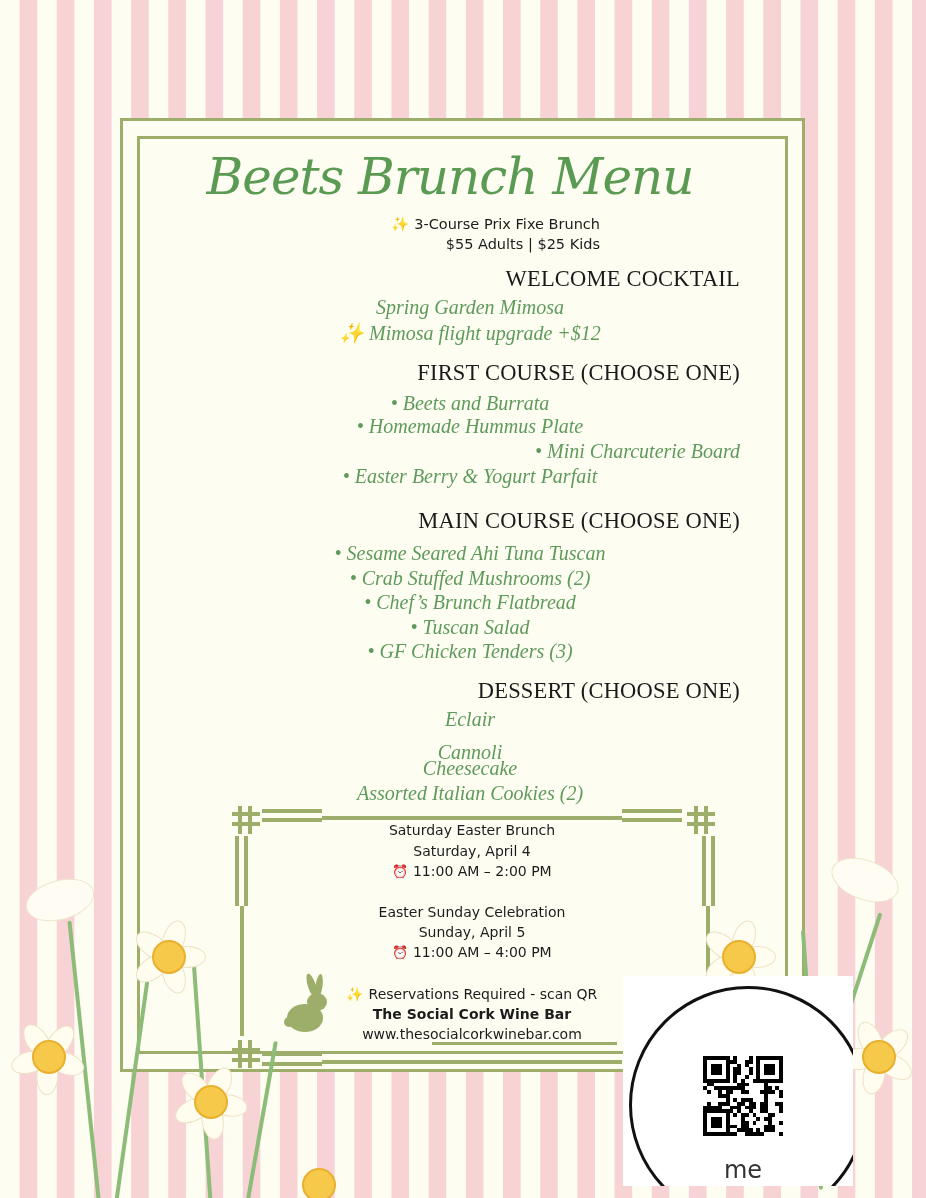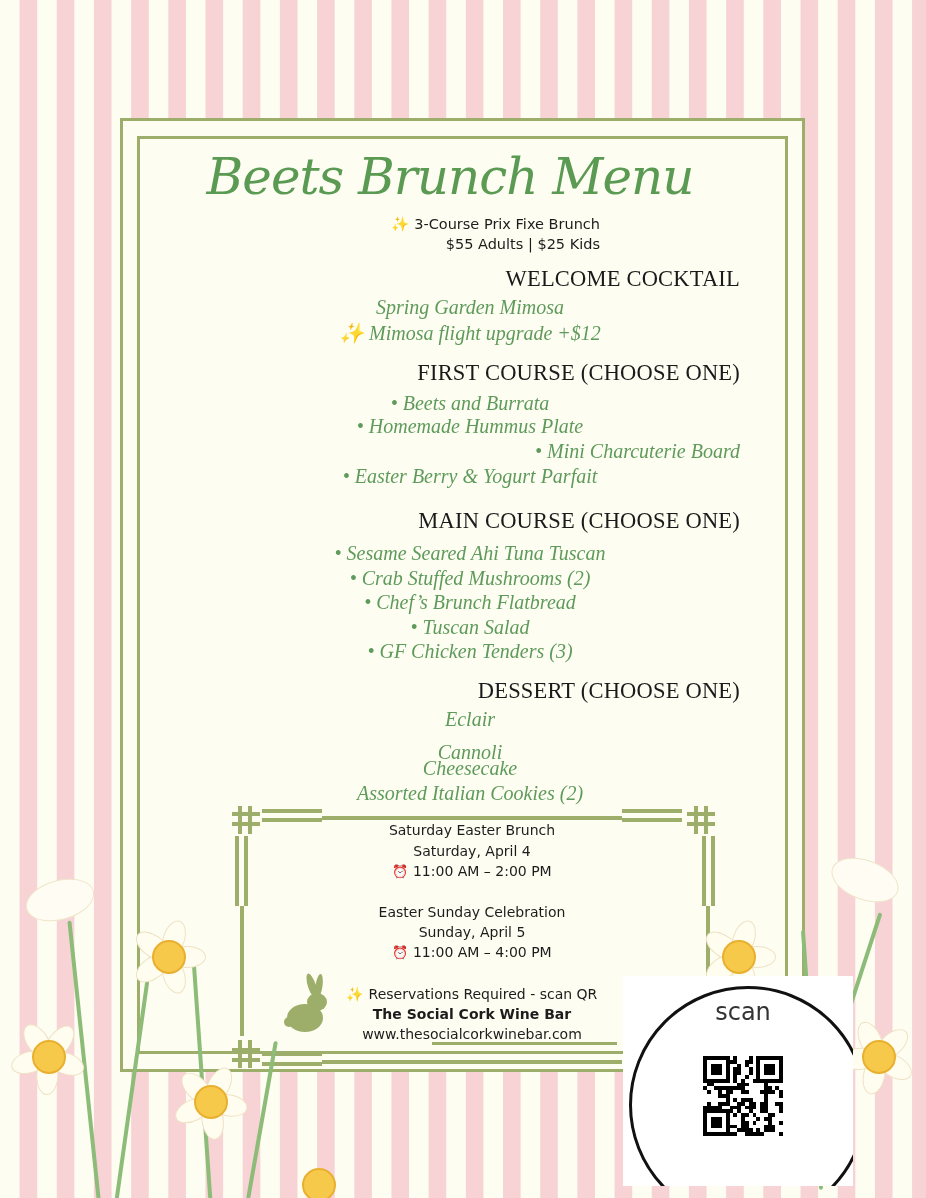--- a/index.html
+++ b/index.html
@@ -257,21 +257,20 @@
     <div class="petal" style="left:18px; top:16px; transform:rotate(102deg);"></div>
     <div class="petal" style="left:18px; top:16px; transform:rotate(174deg);"></div>
     <div class="petal" style="left:18px; top:16px; transform:rotate(246deg);"></div>
     <div class="petal" style="left:18px; top:16px; transform:rotate(318deg);"></div>
     <div class="cup" style="left:2px; top:10px;"></div>
   </div>
 </div>
 
 <div class="qr-box">
   <div class="qr-circle"></div>
-  <div class="qr-word" style="top:22px;">scan</div>
   <div class="qr-code" id="qr">
       <span class="k"></span>
       <span class="k"></span>
       <span class="k"></span>
       <span class="k"></span>
       <span class="k"></span>
       <span class="k"></span>
       <span class="k"></span>
       <span></span>
       <span class="k"></span>
@@ -701,13 +700,14 @@
       <span class="k"></span>
       <span class="k"></span>
       <span class="k"></span>
       <span class="k"></span>
       <span></span>
       <span></span>
       <span></span>
       <span></span>
       <span class="k"></span>
     </div>
+  <div class="qr-word" style="top:180px;">me</div>
 </div>
 
 </body></html>

